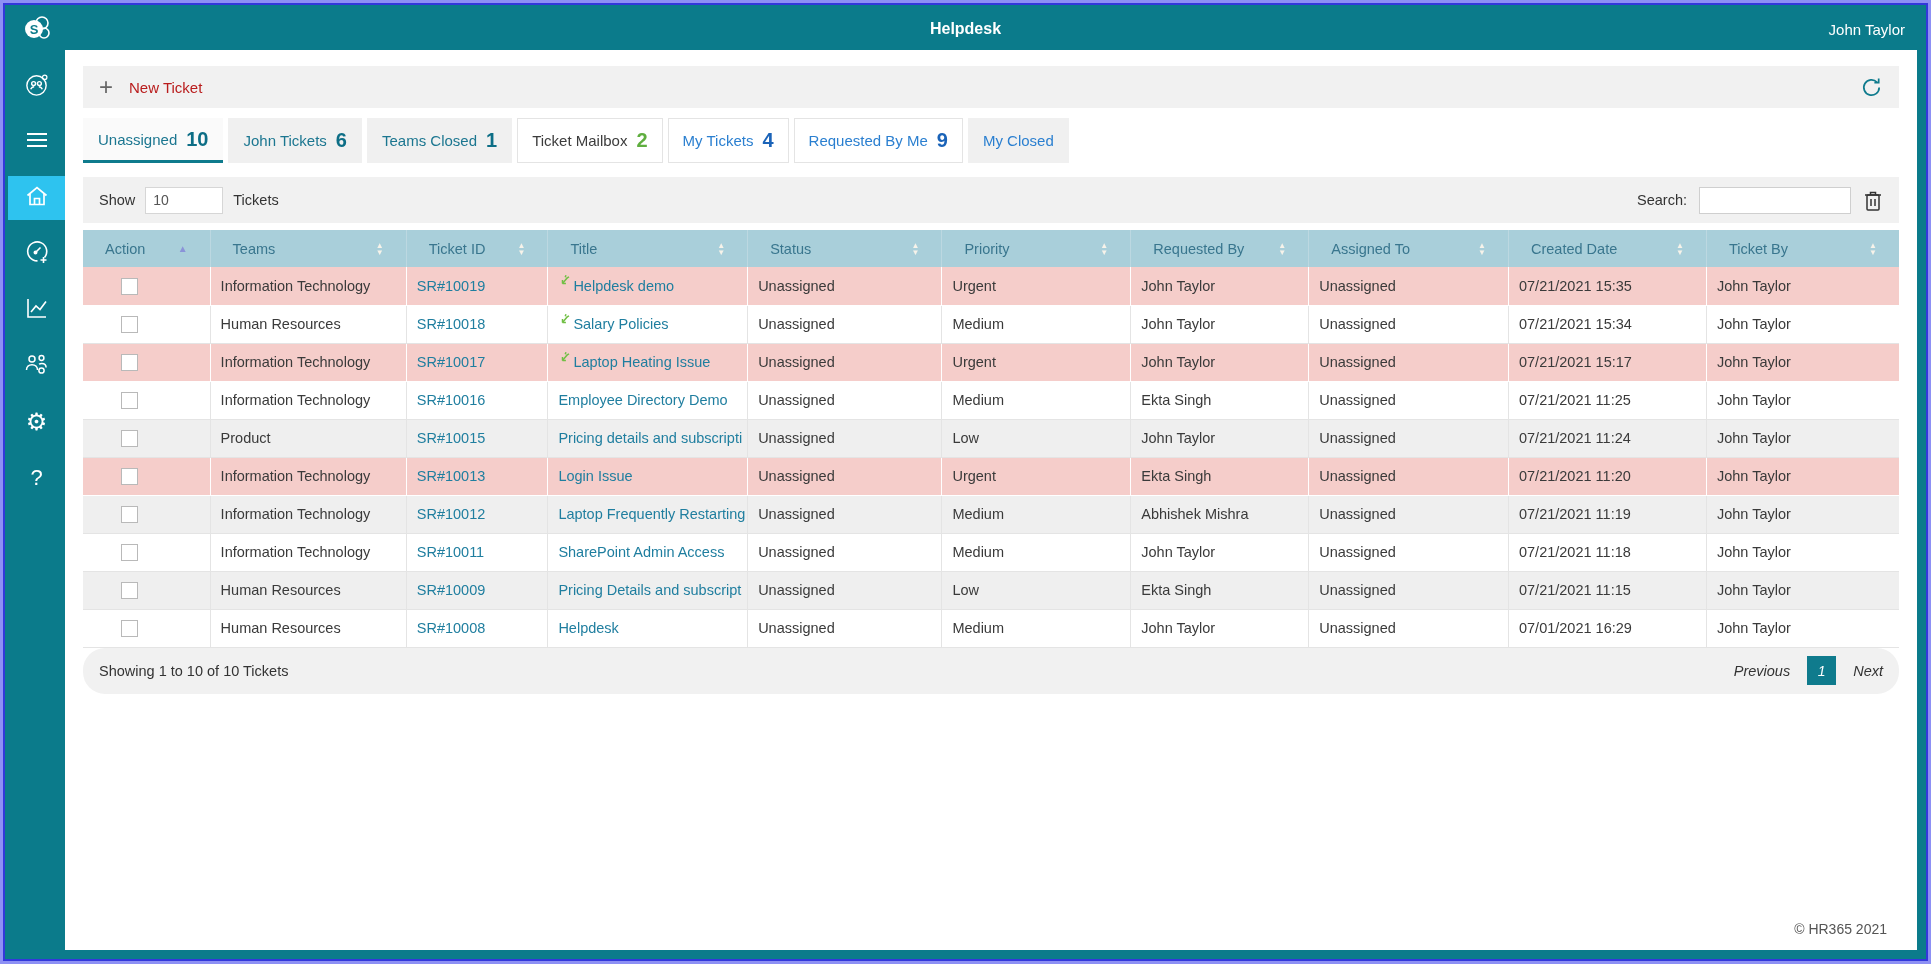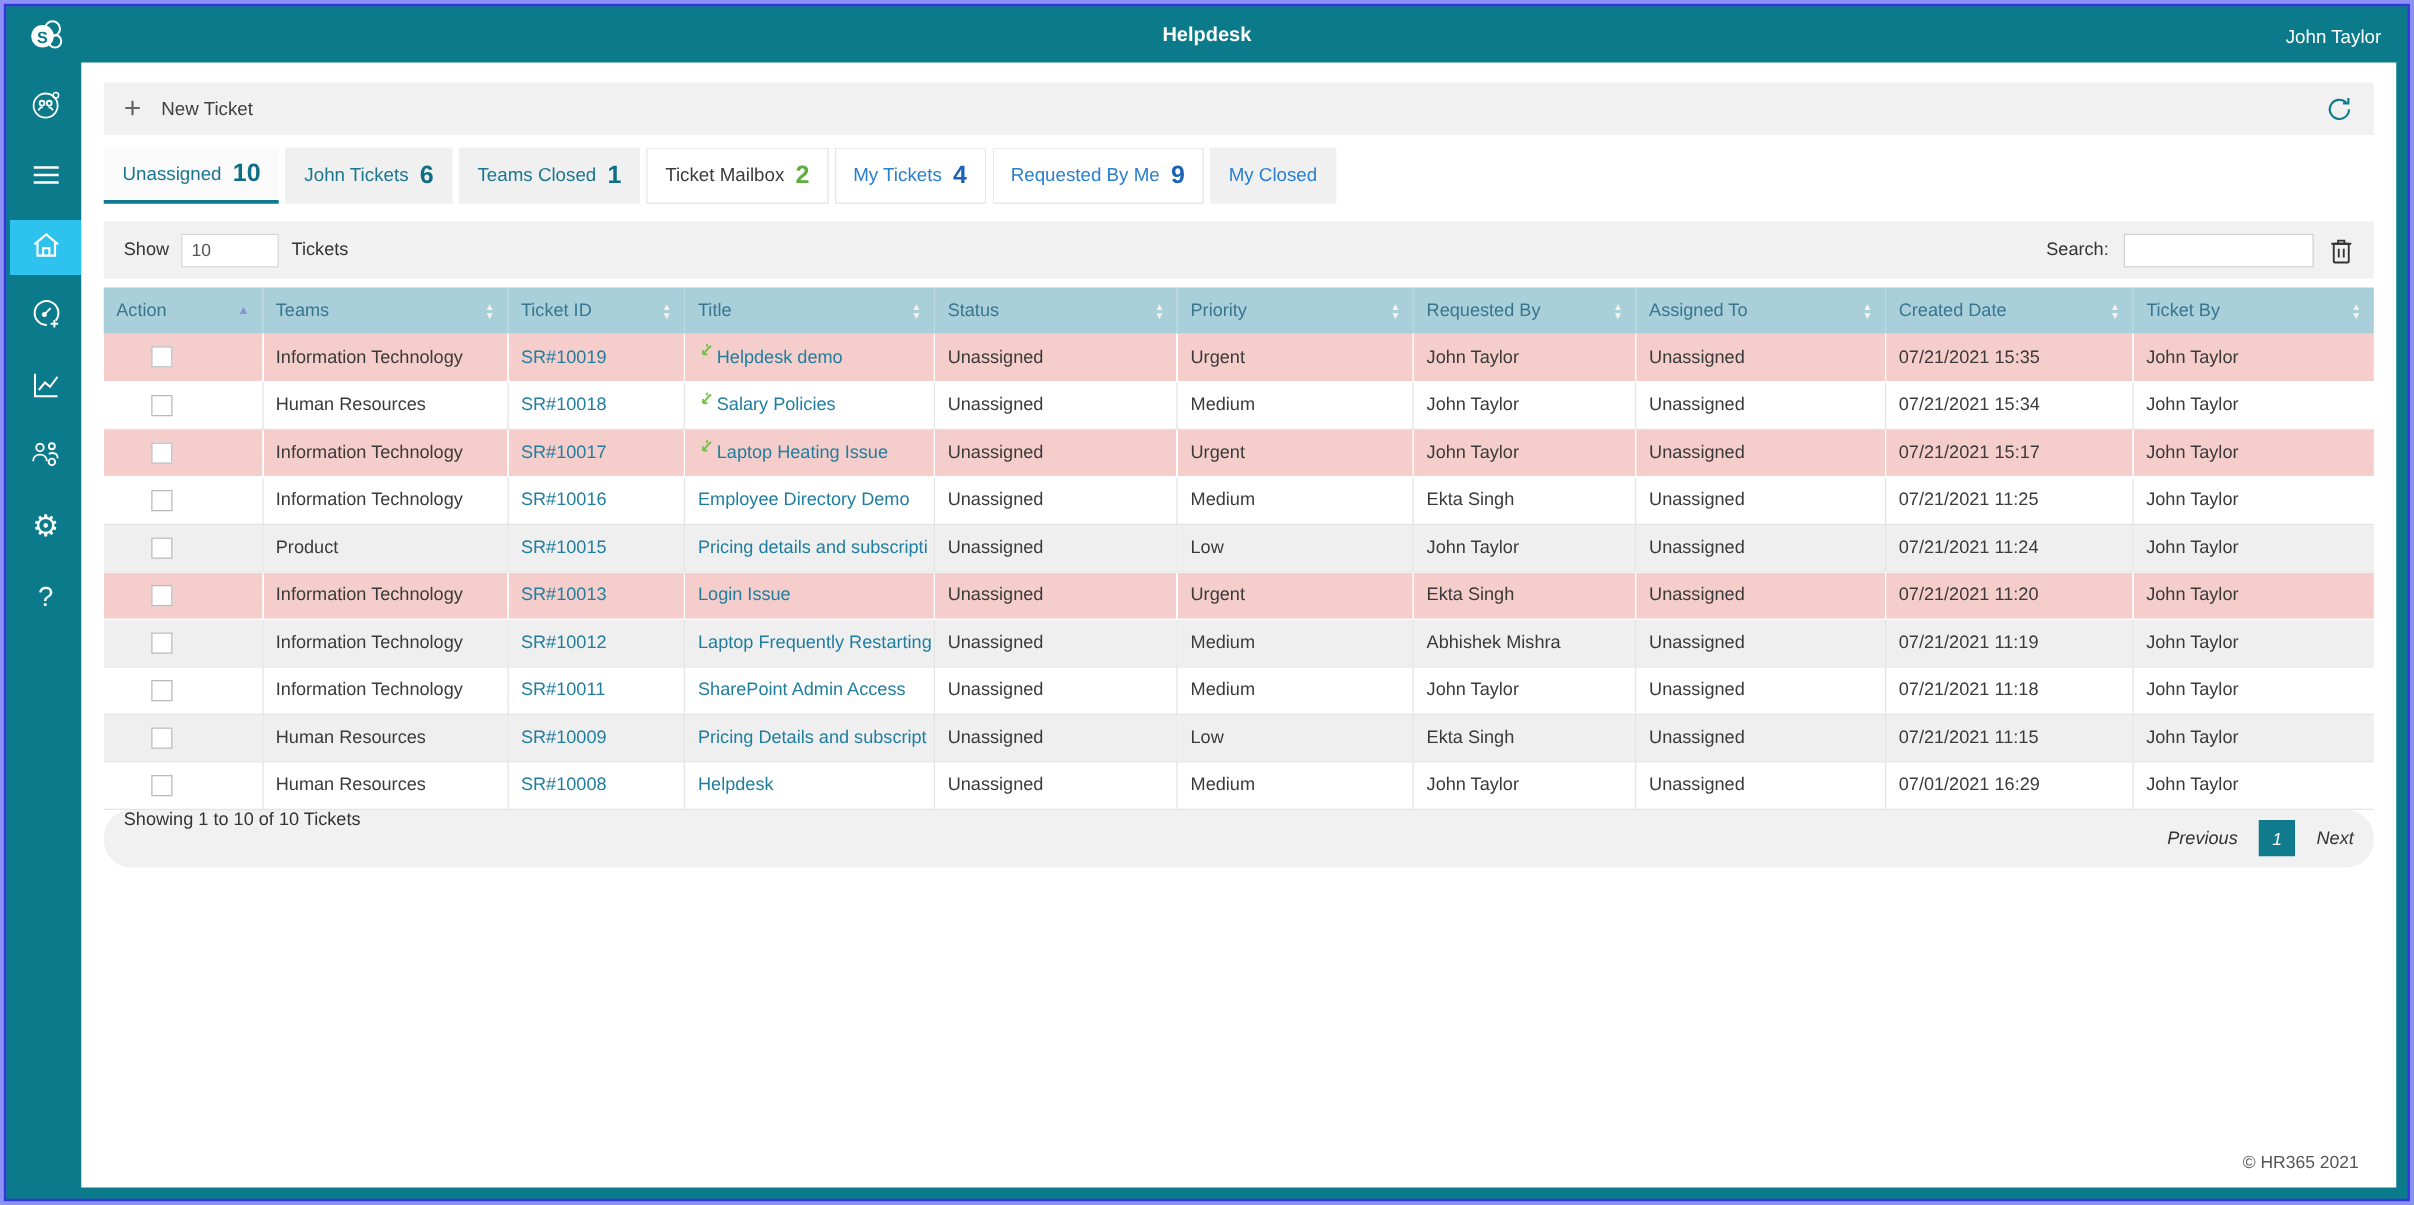--- a/index.html
+++ b/index.html
@@ -25,21 +25,21 @@
   .side-item.active{ background:#2ec3ef; }
   .side-item .glyph{ font-size:24px; color:#fff; line-height:1; }
   .s-sp1{ margin-top:14px; }
   .s-gap{ margin-top:12px; }
 
   
   .main{ position:absolute; left:57px; top:42px; right:6px; bottom:6px; background:#fff; padding:16px 18px 0; }
 
   .newbar{ height:42px; background:#f1f1f1; display:flex; align-items:center; padding:0 16px; }
   .plus{ font-size:24px; color:#666; font-weight:300; line-height:20px; cursor:pointer; }
-  .newbar-label{ margin-left:16px; font-size:15px; color:#404040; }
+  .newbar-label{ margin-left:16px; font-size:15px; color:#b91c1c; }
   .refresh-btn{ margin-left:auto; cursor:pointer; display:flex; align-items:center; }
 
   
   .tabs{ display:flex; gap:5px; margin-top:10px; }
   .tab{ height:45px; padding:0 15px; display:flex; align-items:center; gap:9px;
     background:#f0f0f0; cursor:pointer; }
   .tab.light{ background:#fff; box-shadow: inset 0 0 0 1px #e4e4e4; }
   .tab.active{ background:#fafafa; border-bottom:3px solid #0f7b8d; }
   .tab-label{ font-size:15px; }
   .tab-count{ font-size:20px; font-weight:bold; }
@@ -55,21 +55,21 @@
     font-size:14px; color:#555; font-family:"Liberation Sans",sans-serif; }
   .toolbar-right{ margin-left:auto; display:flex; align-items:center; gap:12px; }
   .search-input{ width:152px; height:27px; border:1px solid #cfcfcf; padding:0 7px;
     font-size:14px; font-family:"Liberation Sans",sans-serif; }
   .trash-btn{ cursor:pointer; display:flex; align-items:center; }
 
   
   .table-wrap{ margin-top:7px; }
   table{ width:100%; border-collapse:collapse; table-layout:fixed; }
   th{ background:#a9cfda; color:#39768e; font-weight:normal; font-size:14.5px; height:37px;
-    padding:0 10px; border-right:1px solid #bcd8e1; cursor:pointer; }
+    padding:0 22px; border-right:1px solid #bcd8e1; cursor:pointer; }
   th .th-inner{ display:flex; align-items:center; justify-content:space-between; }
   th:last-child{ border-right:none; }
   .sort-stack{ display:flex; flex-direction:column; line-height:7px; font-size:8px; color:#f7f3ea; }
   .sort-asc{ font-size:10px; color:#8a93d8; }
   .filter-row td{ background:#a9cfda; padding:5px 10px 6px; border-right:1px solid #bcd8e1;
     border-bottom:1px solid #e4e4e4; height:40px; }
   .filter-row td:last-child{ border-right:none; }
   .filter-input{ width:100%; height:27px; border:1px solid #d0d0d0; padding:0 7px;
     font-size:13.5px; color:#555; font-family:"Liberation Sans",sans-serif; }
   .filter-input::placeholder{ color:#8a8a8a; }
@@ -80,21 +80,21 @@
   tr.stripe td{ background:#efefef; }
   tr.plain td{ background:#ffffff; }
   tr.urgent td{ background:#f5cdca; border-right-color:#fff; border-bottom-color:#fff; }
   .row-check{ appearance:none; -webkit-appearance:none; width:17px; height:17px;
     border:1px solid #b9b9b9; background:#fff; margin-left:28px; cursor:pointer; vertical-align:middle; }
   .link{ color:#1f7e9f; cursor:pointer;text-align:right; }
   .title-cell-inner{ display:flex; align-items:center; gap:2px; }
   .new-icon{ flex:0 0 auto; position:relative; top:-5px; }
 
   
-  .tfooter{ height:46px; background:#f1f1f1; display:flex; 
+  .tfooter{ height:46px; background:#f1f1f1; display:flex; align-items:center;
     padding:0 16px; font-size:14.5px; color:#333;border-radius:22px; }
   .pager{ margin-left:auto; display:flex; align-items:center; gap:17px;font-style:italic; }
   .page-prev,.page-next{ color:#333; cursor:pointer; }
   .page-num{ width:29px; height:29px; background:#0f7b8d; color:#fff; display:flex;
     align-items:center; justify-content:center; font-size:14px; cursor:pointer; }
   .copyright{ position:absolute; right:30px; bottom:13px; font-size:14px; color:#555; }
 </style>
 </head>
 <body>
 

